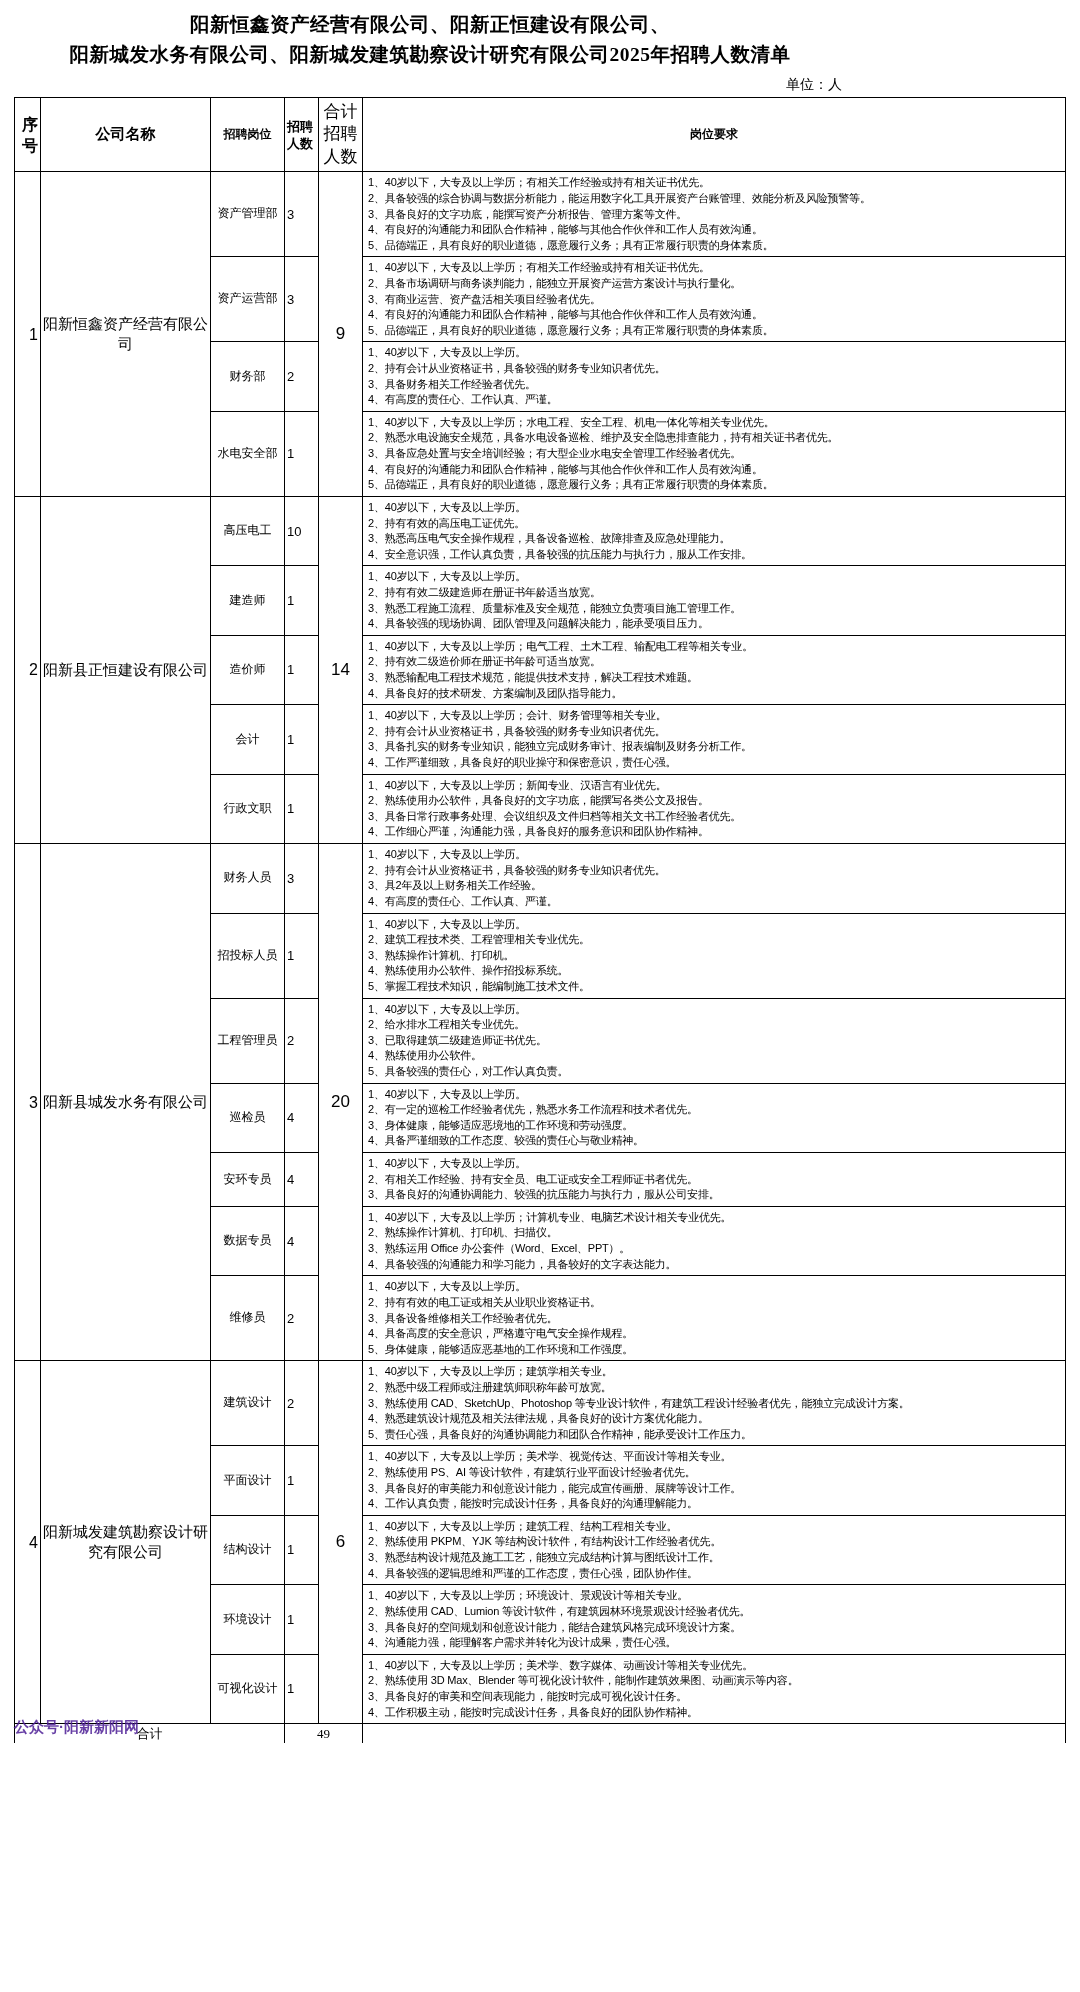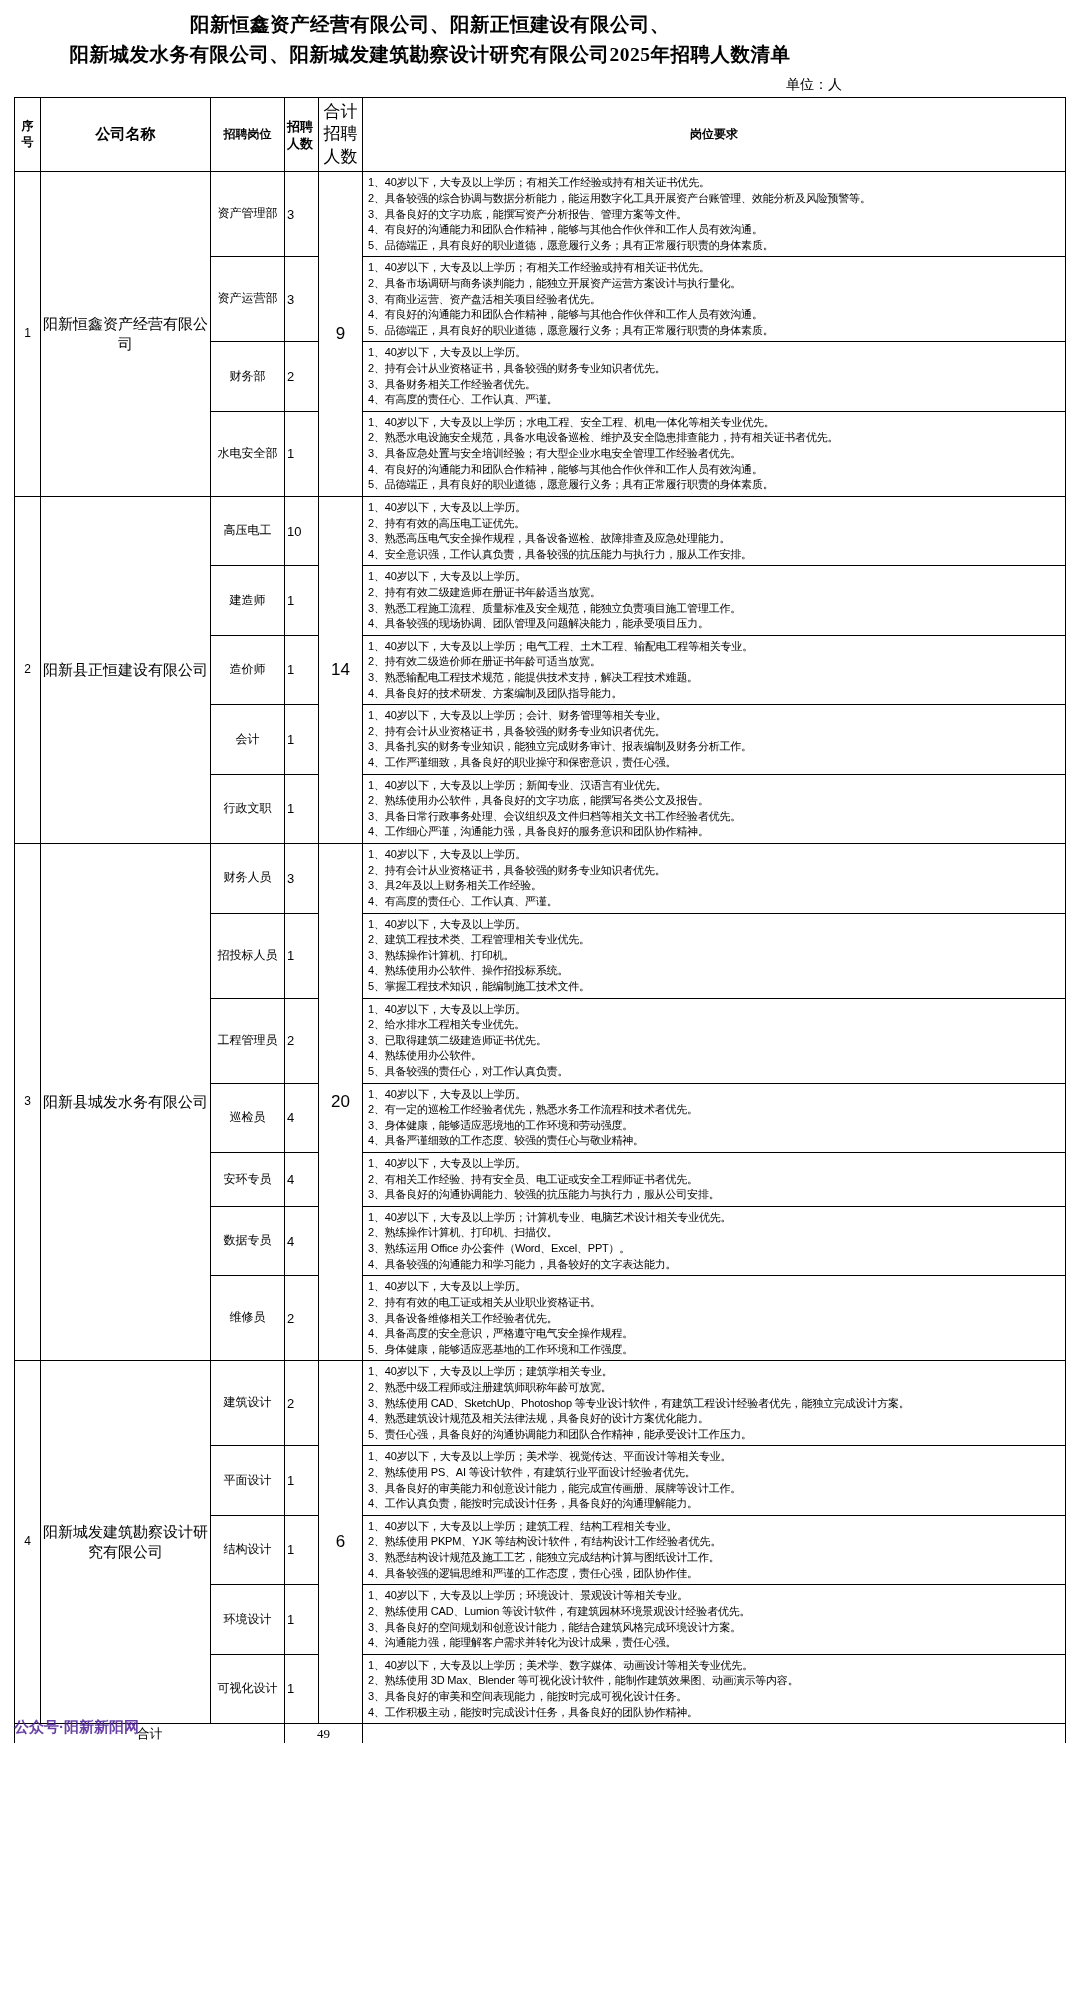--- a/index.html
+++ b/index.html
@@ -36,21 +36,21 @@
     font-size:11px;
     line-height:1.32;
   }
   thead td{
     text-align:center;
     font-weight:bold;
     font-size:12px;
     font-family:"Liberation Serif","DejaVu Serif",serif;
     padding:3px 2px;
   }
-  .c-seq{width:26px;text-align:center;font-size:12px;}
+  .c-seq{width:26px;text-align:right;font-size:16px;}
   .c-company{width:170px;text-align:center;font-size:15px;}
   .c-post{width:74px;text-align:center;font-size:12px;margin-left:32px;}
   .c-num{width:34px;text-align:left;font-size:13px;}
   .c-total{width:44px;text-align:center;font-size:17px;font-weight:normal;}
   .c-req{text-align:left;padding:3px 5px;margin-left:13px;}
   .req{
     margin:0;
     font-family:Liberation Sans, sans-serif;
     font-size:11px;
     line-height:1.42;

